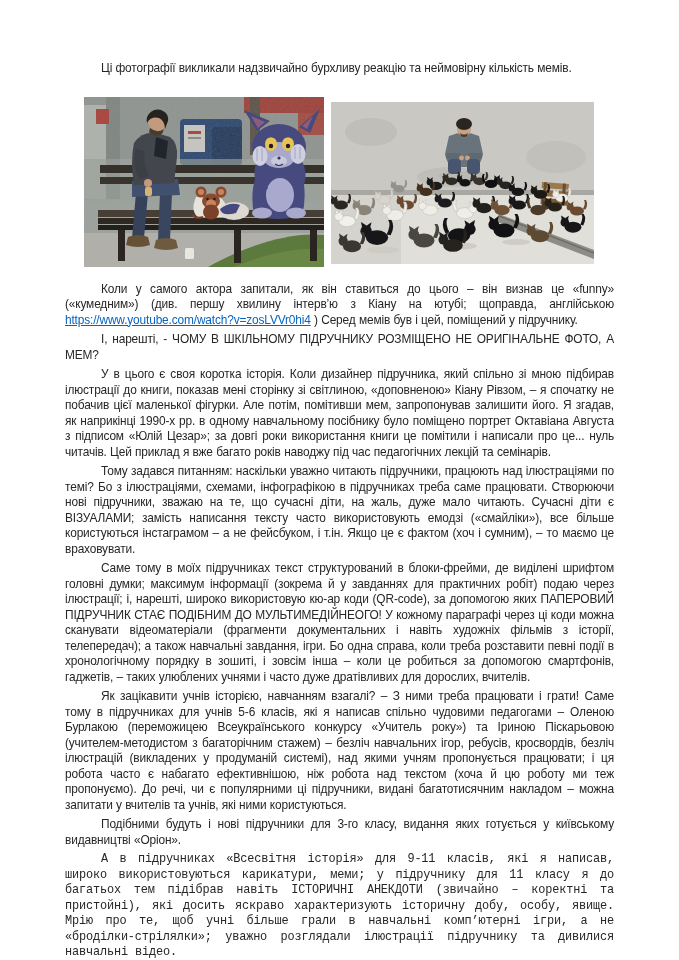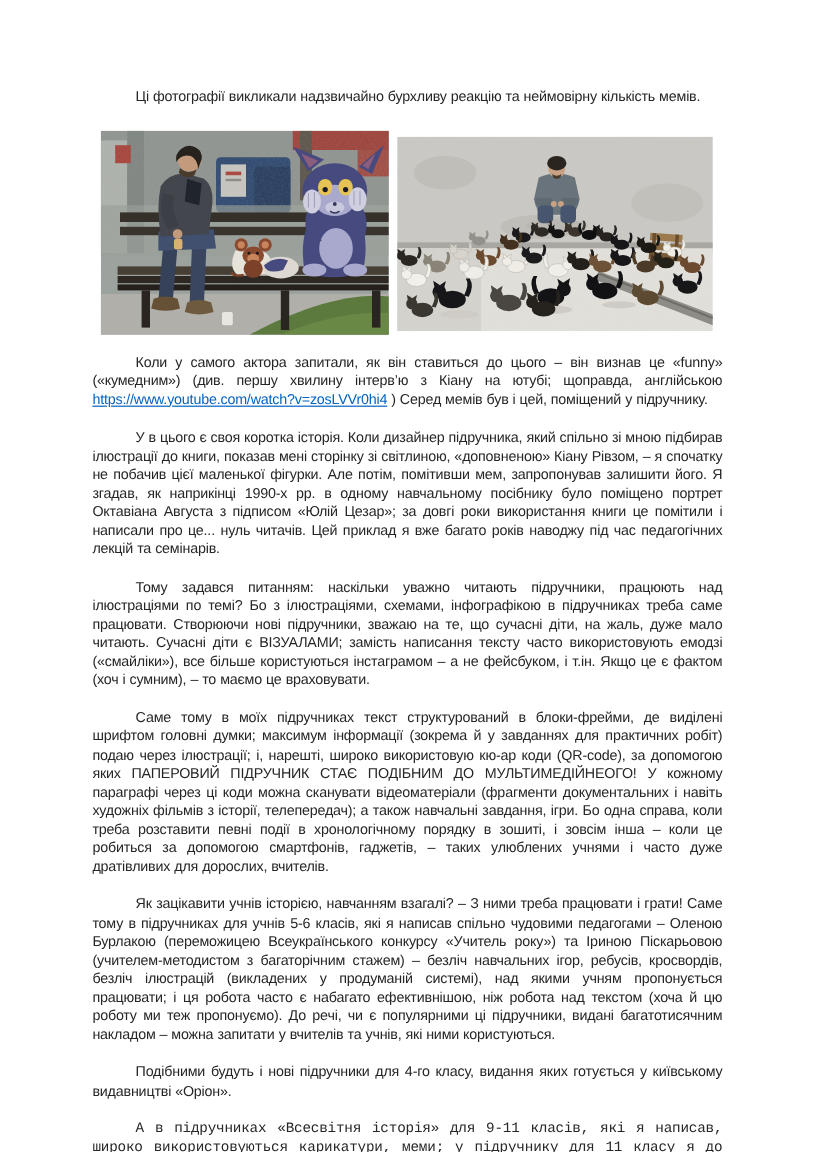--- a/index.html
+++ b/index.html
@@ -5,21 +5,21 @@
   html, body { margin: 0; padding: 0; }
   body {
     width: 679px; height: 960px;
     background: #ffffff;
     overflow: hidden;
     font-family: "Liberation Sans", sans-serif;
     color: #262626;
   }
   .page { padding: 57px 61px 0 61px; }
   p.para {
-    margin: 16px;
+    margin: 4px;
     font-size: 11.9px;
     line-height: 15.5px;
     letter-spacing: -0.15px;
     text-align: justify;
     text-indent: 36px;
     word-spacing: 0.2px;
   }
   .gap-sm { margin-top: 10px; }
   .gap-lg { margin-top: 28px; font-family: Liberation Mono, monospace; }
   .photos {
@@ -237,26 +237,27 @@
         <use href="#cat" transform="translate(196,120) scale(1.3)" fill="#5d4a33"></use>
         <use href="#cat" transform="translate(230,112) scale(1.2)" fill="#17171a"></use>
         <use href="#cat" transform="translate(108,128) scale(1.4)" fill="#26221d"></use>
         <use href="#cat" transform="translate(8,130) scale(1.3)" fill="#3a3630"></use>
       </g>
     </svg>
   </div>
 
   <p class="para"><span>Коли у самого актора запитали, як він ставиться до цього – він визнав це «funny» («кумедним») (див. першу хвилину інтерв’ю з Кіану на ютубі; щоправда, англійською </span><a class="doc-link" href="#">https://www.youtube.com/watch?v=zosLVVr0hi4</a><span> ) Серед мемів був і цей, поміщений у підручнику.</span></p>
 
+  <p class="para gap-sm">І, нарешті, - ЧОМУ В ШКІЛЬНОМУ ПІДРУЧНИКУ РОЗМІЩЕНО НЕ ОРИГІНАЛЬНЕ ФОТО, А МЕМ?</p>
 
   <p class="para">У в цього є своя коротка історія. Коли дизайнер підручника, який спільно зі мною підбирав ілюстрації до книги, показав мені сторінку зі світлиною, «доповненою» Кіану Рівзом, – я спочатку не побачив цієї маленької фігурки. Але потім, помітивши мем, запропонував залишити його. Я згадав, як наприкінці 1990-х рр. в одному навчальному посібнику було поміщено портрет Октавіана Августа з підписом «Юлій Цезар»; за довгі роки використання книги це помітили і написали про це... нуль читачів. Цей приклад я вже багато років наводжу під час педагогічних лекцій та семінарів.</p>
 
   <p class="para">Тому задався питанням: наскільки уважно читають підручники, працюють над ілюстраціями по темі? Бо з ілюстраціями, схемами, інфографікою в підручниках треба саме працювати. Створюючи нові підручники, зважаю на те, що сучасні діти, на жаль, дуже мало читають. Сучасні діти є ВІЗУАЛАМИ; замість написання тексту часто використовують емодзі («смайліки»), все більше користуються інстаграмом – а не фейсбуком, і т.ін. Якщо це є фактом (хоч і сумним), – то маємо це враховувати.</p>
 
   <p class="para">Саме тому в моїх підручниках текст структурований в блоки-фрейми, де виділені шрифтом головні думки; максимум інформації (зокрема й у завданнях для практичних робіт) подаю через ілюстрації; і, нарешті, широко використовую кю-ар коди (QR-code), за допомогою яких ПАПЕРОВИЙ ПІДРУЧНИК СТАЄ ПОДІБНИМ ДО МУЛЬТИМЕДІЙНЕОГО! У кожному параграфі через ці коди можна сканувати відеоматеріали (фрагменти документальних і навіть художніх фільмів з історії, телепередач); а також навчальні завдання, ігри. Бо одна справа, коли треба розставити певні події в хронологічному порядку в зошиті, і зовсім інша – коли це робиться за допомогою смартфонів, гаджетів, – таких улюблених учнями і часто дуже дратівливих для дорослих, вчителів.</p>
 
   <p class="para">Як зацікавити учнів історією, навчанням взагалі? – З ними треба працювати і грати! Саме тому в підручниках для учнів 5-6 класів, які я написав спільно чудовими педагогами – Оленою Бурлакою (переможицею Всеукраїнського конкурсу «Учитель року») та Іриною Піскарьовою (учителем-методистом з багаторічним стажем) – безліч навчальних ігор, ребусів, кросвордів, безліч ілюстрацій (викладених у продуманій системі), над якими учням пропонується працювати; і ця робота часто є набагато ефективнішою, ніж робота над текстом (хоча й цю роботу ми теж пропонуємо). До речі, чи є популярними ці підручники, видані багатотисячним накладом – можна запитати у вчителів та учнів, які ними користуються.</p>
 
-  <p class="para gap-sm">Подібними будуть і нові підручники для 4-го класу, видання яких готується у київському видавництві «Оріон».</p>
+  <p class="para gap-sm">Подібними будуть і нові підручники для 3-го класу, видання яких готується у київському видавництві «Оріон».</p>
 
   <p class="para gap-lg">А в підручниках «Всесвітня історія» для 9-11 класів, які я написав, широко використовуються карикатури, меми; у підручнику для 11 класу я до багатьох тем підібрав навіть ІСТОРИЧНІ АНЕКДОТИ (звичайно – коректні та пристойні), які досить яскраво характеризують історичну добу, особу, явище. Мрію про те, щоб учні більше грали в навчальні комп’ютерні ігри, а не «броділки-стрілялки»; уважно розглядали ілюстрації підручнику та дивилися навчальні відео.</p>
 
 </div>
 
 </body></html>

